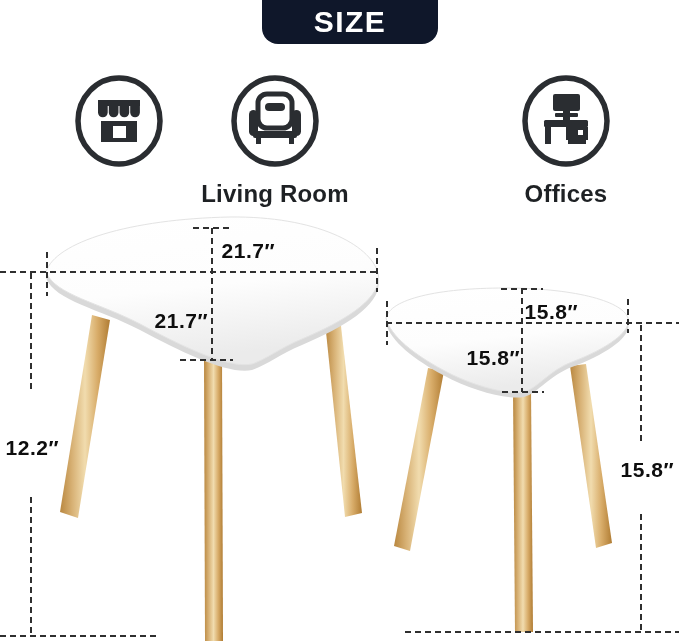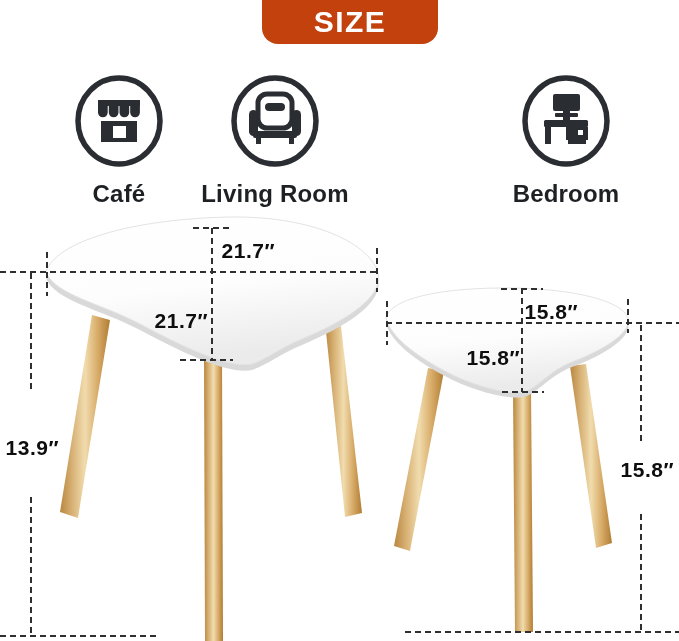--- a/index.html
+++ b/index.html
@@ -3,21 +3,21 @@
 <meta charset="utf-8">
 <style>
   html,body{margin:0;padding:0;background:#fff;}
   .stage{
     position:relative;width:679px;height:641px;background:#ffffff;overflow:hidden;
     font-family:"Liberation Sans",sans-serif;
   }
   
   .size-badge{
     position:absolute;left:262px;top:0;width:176px;height:44px;
-    background:#c2410c;border-radius:0 0 16px 16px;
+    background:#0f172a;border-radius:0 0 16px 16px;
     display:flex;align-items:center;justify-content:center;
     color:#ffffff;font-size:30px;font-weight:700;letter-spacing:1.5px;
   }
   
   .use-case{position:absolute;top:74px;width:150px;text-align:center;}
   .use-case svg{display:block;margin:0 auto;}
   .use-case .uc-label{
     margin-top:12px;font-size:24px;font-weight:700;color:#1e2124;letter-spacing:0.2px;
   }
   
@@ -40,21 +40,20 @@
 
   <div class="use-case" style="left:44px">
     <svg width="90" height="94" viewBox="0 0 90 94">
       <ellipse cx="45" cy="47" rx="41" ry="43" fill="none" stroke="#2a2d31" stroke-width="5.5"></ellipse>
       <g fill="#2a2d31">
         <rect x="24" y="26" width="42" height="6"></rect>
         <path d="M24 32h9.7v6.5a4.85 4.85 0 1 1-9.7 0zM34.8 32h9.7v6.5a4.85 4.85 0 1 1-9.7 0zM45.5 32h9.7v6.5a4.85 4.85 0 1 1-9.7 0zM56.2 32h9.7v6.5a4.85 4.85 0 1 1-9.7 0z"></path>
         <path fill-rule="evenodd" d="M27 47h36v21H27zM39 52h13v12H39z"></path>
       </g>
     </svg>
-    <div class="uc-label">Café</div>
   </div>
 
   <div class="use-case" style="left:200px">
     <svg width="90" height="94" viewBox="0 0 90 94">
       <ellipse cx="45" cy="47" rx="41" ry="43" fill="none" stroke="#2a2d31" stroke-width="5.5"></ellipse>
       <rect x="28" y="20" width="34" height="34" rx="9" fill="none" stroke="#2a2d31" stroke-width="5"></rect>
       <g fill="#2a2d31">
         <rect x="35" y="29" width="20" height="8" rx="4"></rect>
         <rect x="19" y="36" width="9" height="26" rx="4.5"></rect>
         <rect x="62" y="36" width="9" height="26" rx="4.5"></rect>
@@ -74,21 +73,21 @@
         <rect x="32" y="20" width="27" height="17" rx="2"></rect>
         <rect x="42" y="37" width="7" height="9"></rect>
         <rect x="34" y="39" width="23" height="4" rx="1"></rect>
         <rect x="23" y="46" width="44" height="7" rx="1.5"></rect>
         <rect x="24" y="53" width="6" height="17"></rect>
         <rect x="45" y="53" width="22" height="13"></rect>
         <rect x="47" y="66" width="18" height="4"></rect>
       </g>
       <rect x="57" y="56" width="5" height="5" fill="#ffffff"></rect>
     </svg>
-    <div class="uc-label">Bedroom</div>
+    <div class="uc-label">Offices</div>
   </div>
 
   <svg class="scene" width="679" height="641" viewBox="0 0 679 641">
     <defs>
       <linearGradient id="gWood" x1="0" y1="0" x2="1" y2="0">
         <stop offset="0" stop-color="#b9873f"></stop>
         <stop offset="0.25" stop-color="#d8b276"></stop>
         <stop offset="0.5" stop-color="#f1dcae"></stop>
         <stop offset="0.75" stop-color="#d8ac69"></stop>
         <stop offset="1" stop-color="#b07c33"></stop>
@@ -120,21 +119,21 @@
   <div class="dv" style="left:376px;top:248px;height:44px"></div>
   <div class="dim" style="left:219px;top:239px;width:56px">21.7″</div>
 
   <div class="dv" style="left:211px;top:228px;height:132px"></div>
   <div class="dh" style="left:193px;top:227px;width:37px"></div>
   <div class="dh" style="left:180px;top:359px;width:53px"></div>
   <div class="dim" style="left:152px;top:309px;width:56px">21.7″</div>
 
   <div class="dv" style="left:30px;top:273px;height:119px"></div>
   <div class="dv" style="left:30px;top:497px;height:139px"></div>
-  <div class="dim" style="left:3px;top:436px;width:56px">13.9″</div>
+  <div class="dim" style="left:3px;top:436px;width:56px">12.2″</div>
   <div class="dh" style="left:0;top:635px;width:158px"></div>
 
   <div class="dh" style="left:386px;top:322px;width:293px"></div>
   <div class="dv" style="left:386px;top:301px;height:44px"></div>
   <div class="dv" style="left:627px;top:299px;height:34px"></div>
   <div class="dim" style="left:524px;top:300px;width:54px">15.8″</div>
 
   <div class="dv" style="left:521px;top:288px;height:104px"></div>
   <div class="dh" style="left:501px;top:288px;width:42px"></div>
   <div class="dh" style="left:502px;top:391px;width:42px"></div>

